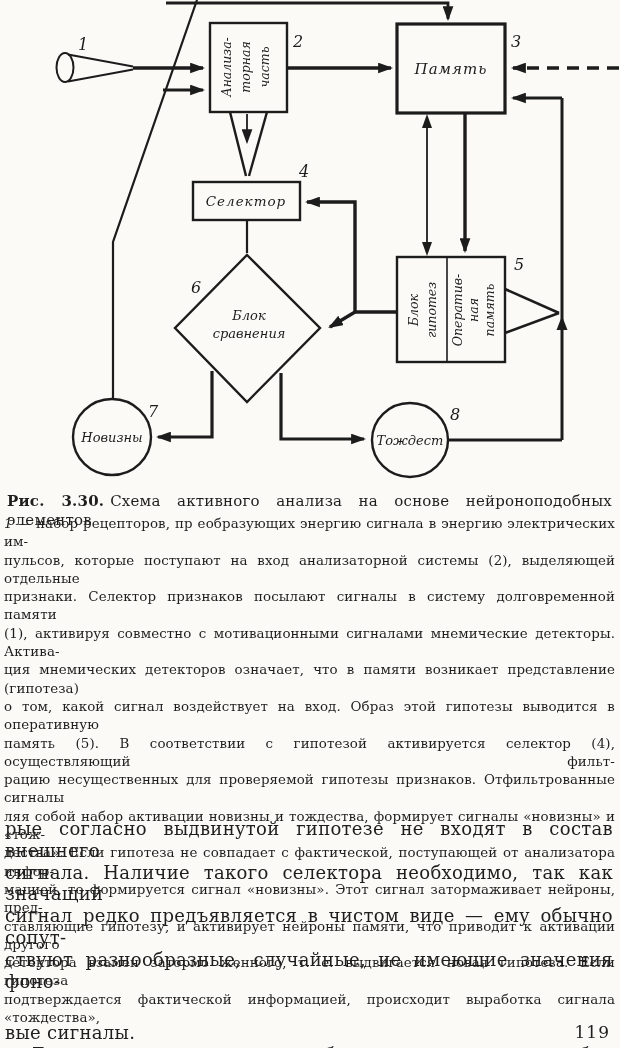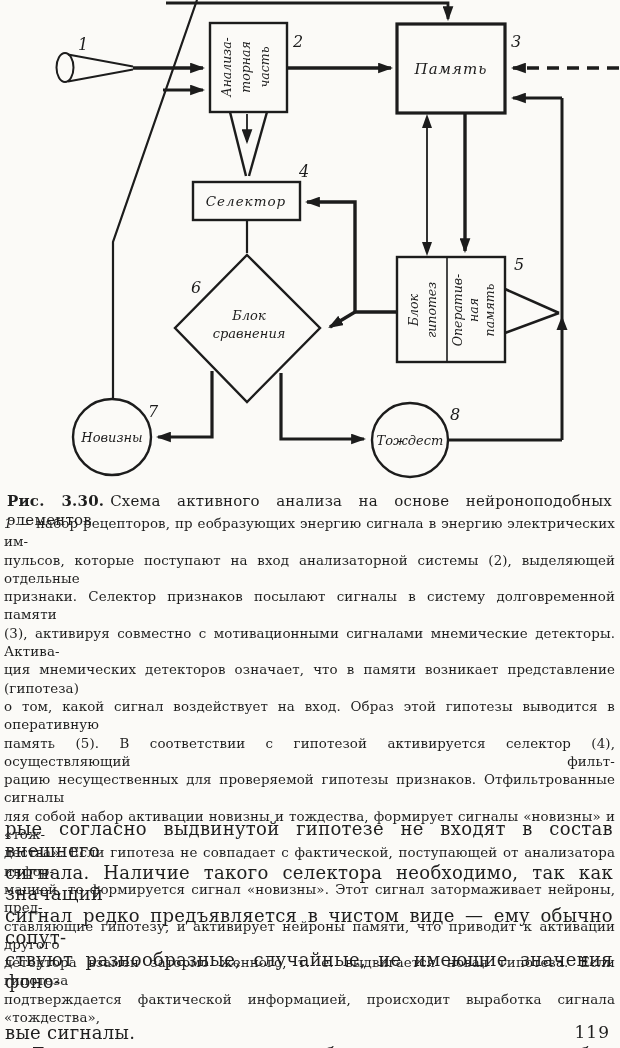--- a/index.html
+++ b/index.html
@@ -152,21 +152,21 @@
   </div>
 
   <div class="cap-title">
     <b>Рис. 3.30.</b><span>Схема активного анализа на основе нейроноподобных элементов</span>
   </div>
 
   <div class="legend">
     <div class="jline"><span class="lead-num">1</span><span>— набор рецепторов, пр еобразующих энергию сигнала в энергию электрических им-</span></div>
     <div class="jline">пульсов, которые поступают на вход анализаторной системы (2), выделяющей отдельные</div>
     <div class="jline">признаки. Селектор признаков посылают сигналы в систему долговременной памяти</div>
-    <div class="jline">(3), активируя совместно с мотивационными сигналами мнемические детекторы. Актива-</div>
+    <div class="jline">(1), активируя совместно с мотивационными сигналами мнемические детекторы. Актива-</div>
     <div class="jline">ция мнемических детекторов означает, что в памяти возникает представление (гипотеза)</div>
     <div class="jline">о том, какой сигнал воздействует на вход. Образ этой гипотезы выводится в оперативную</div>
     <div class="jline">память (5). В соответствии с гипотезой активируется селектор (4), осуществляющий фильт-</div>
     <div class="jline">рацию несущественных для проверяемой гипотезы признаков. Отфильтрованные сигналы</div>
     <div class="jline">ляя собой набор активации новизны и тождества, формирует сигналы «новизны» и «тож-</div>
     <div class="jline">дества». Если гипотеза не совпадает с фактической, поступающей от анализатора инфор-</div>
     <div class="jline">мацией, то формируется сигнал «новизны». Этот сигнал затормаживает нейроны, пред-</div>
     <div class="jline">ставляющие гипотезу, и активирует нейроны памяти, что приводит к активации другого</div>
     <div class="jline">детектора взамен затормо женного, т. е. выдвигается новая гипотеза. Если гипотеза</div>
     <div class="jline">подтверждается фактической информацией, происходит выработка сигнала «тождества»,</div>

